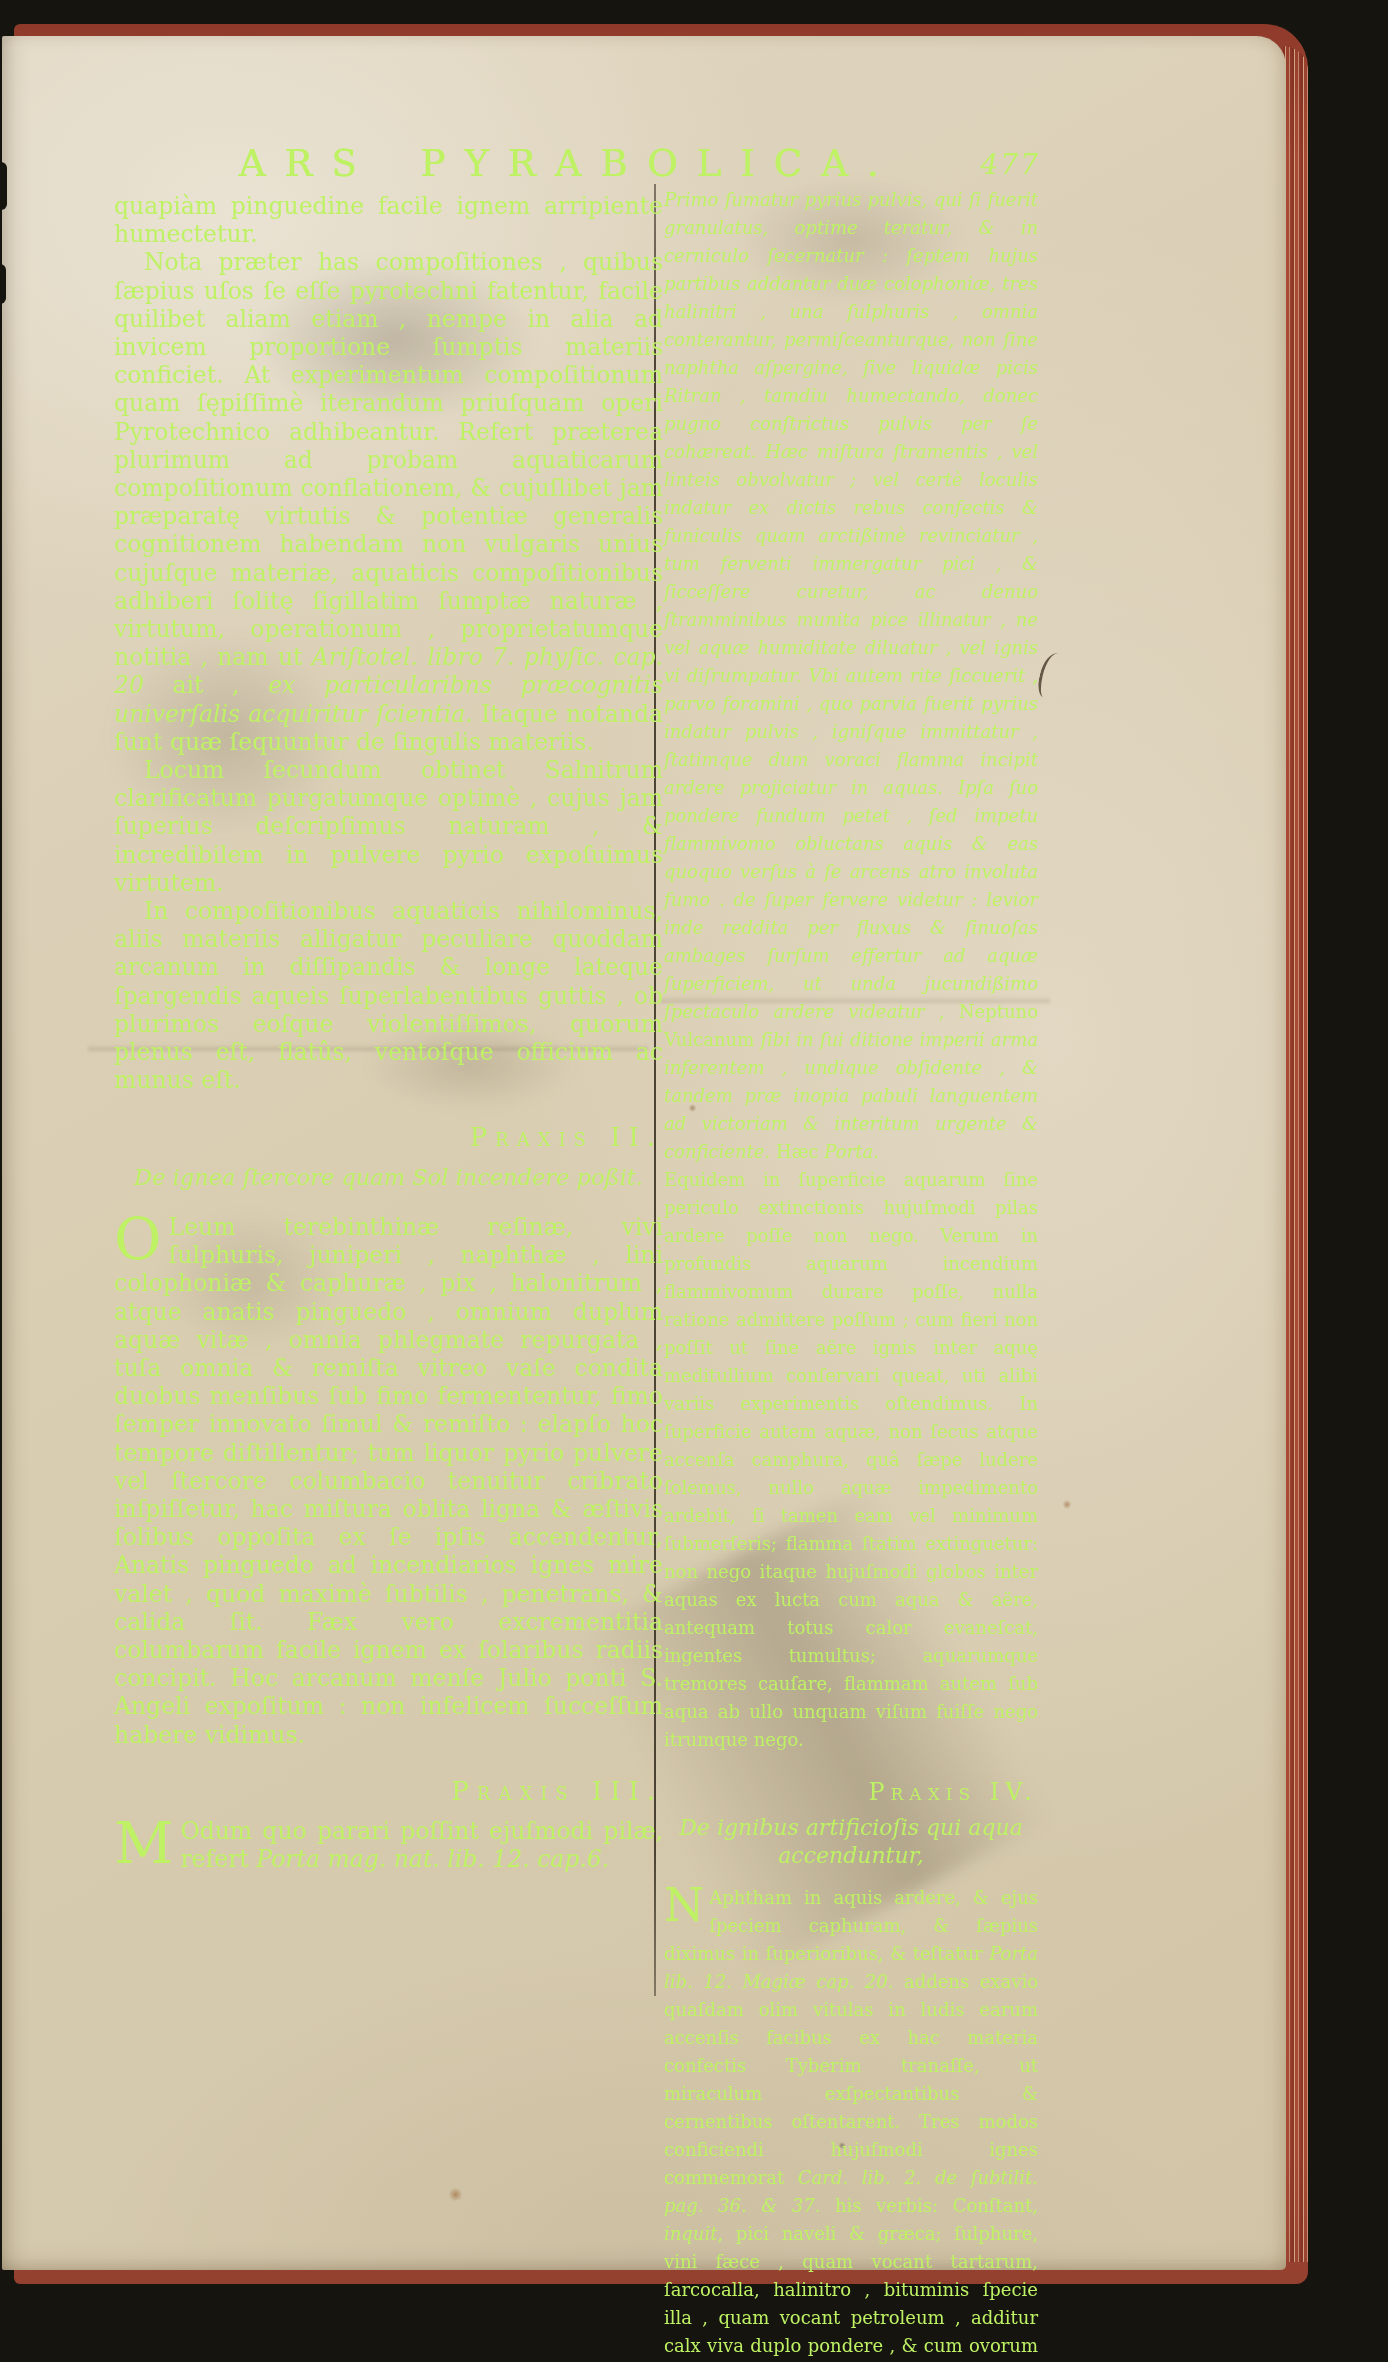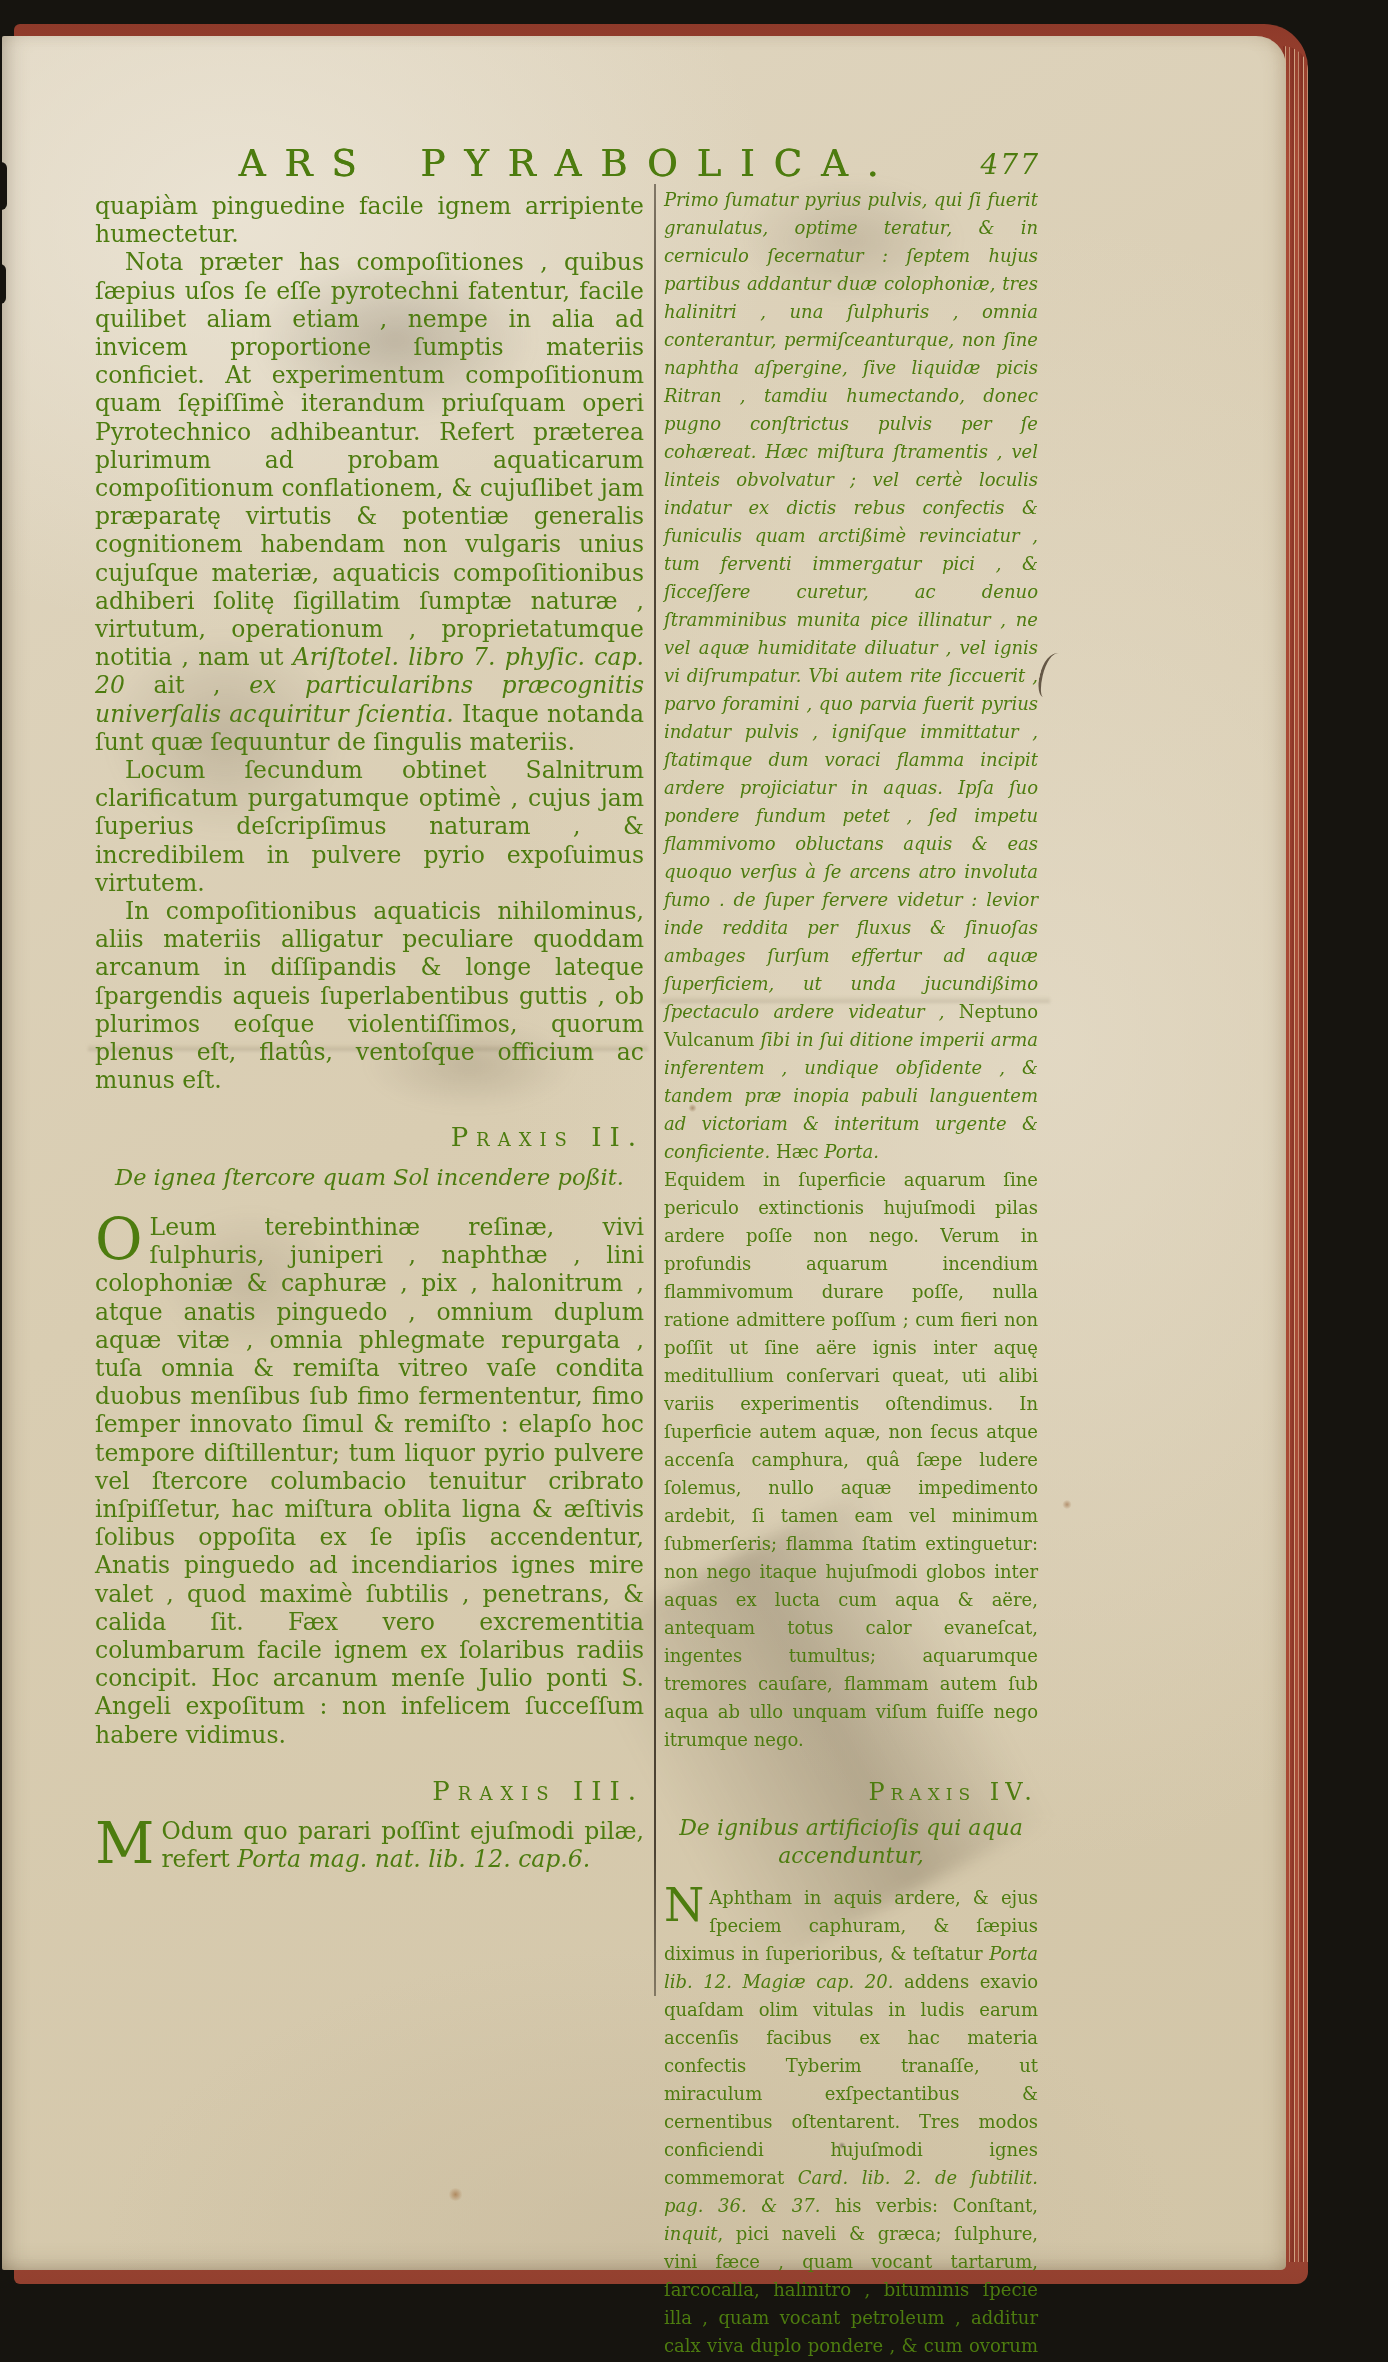--- a/index.html
+++ b/index.html
@@ -62,37 +62,37 @@
   .f3{left:688px;top:1104px;width:9px;height:8px;background:radial-gradient(circle,rgba(120,80,45,.5),rgba(120,80,45,0) 70%);}
   .f4{left:838px;top:2142px;width:8px;height:7px;background:radial-gradient(circle,rgba(80,70,55,.55),rgba(80,70,55,0) 70%);}
   .pen-mark{
     position:absolute;left:1040px;top:652px;width:16px;height:46px;
     border-left:3px solid rgba(70,56,40,.8);
     border-radius:70% 0 0 45% / 55% 0 0 45%;
     transform:rotate(13deg);
   }
 
   
-  .ink{color:#4d7c0f;}
+  .ink{color:#bef264;}
   .running-title{
     position:absolute;left:98px;top:142px;width:940px;text-align:center;
     font-size:37px;letter-spacing:19px;word-spacing:14px;
     text-shadow:.6px 0 0 currentColor;white-space:nowrap;
   }
   .page-number{
     position:absolute;left:952px;top:148px;width:88px;text-align:right;
     font-size:28px;font-style:italic;letter-spacing:2px;
   }
   .column-divider{
     position:absolute;left:654px;top:184px;width:2px;height:1812px;
     background:linear-gradient(180deg,rgba(52,43,30,.55),rgba(52,43,30,.85) 10%,rgba(52,43,30,.85) 92%,rgba(52,43,30,.5));
   }
   .col{position:absolute;text-align:justify;}
   .col p{margin:0;}
-  .col-left{left:95px;top:192px;width:549px;font-size:23.5px;line-height:28.2px;}
+  .col-left{left:114px;top:192px;width:549px;font-size:23.5px;line-height:28.2px;}
   .col-right{left:664px;top:186px;width:374px;font-size:18px;line-height:28px;}
   .ind{text-indent:30px;}
   .it{font-style:italic;}
   .rm{font-style:normal;}
   .praxis-heading{
     text-align:right;font-variant:small-caps;letter-spacing:8px;
     font-size:26px;margin:28px 0 12px !important;text-indent:0;white-space:nowrap;
   }
   .col-right .praxis-heading{font-size:24px;letter-spacing:6px;margin:24px 0 8px !important;}
   .praxis-sub{

